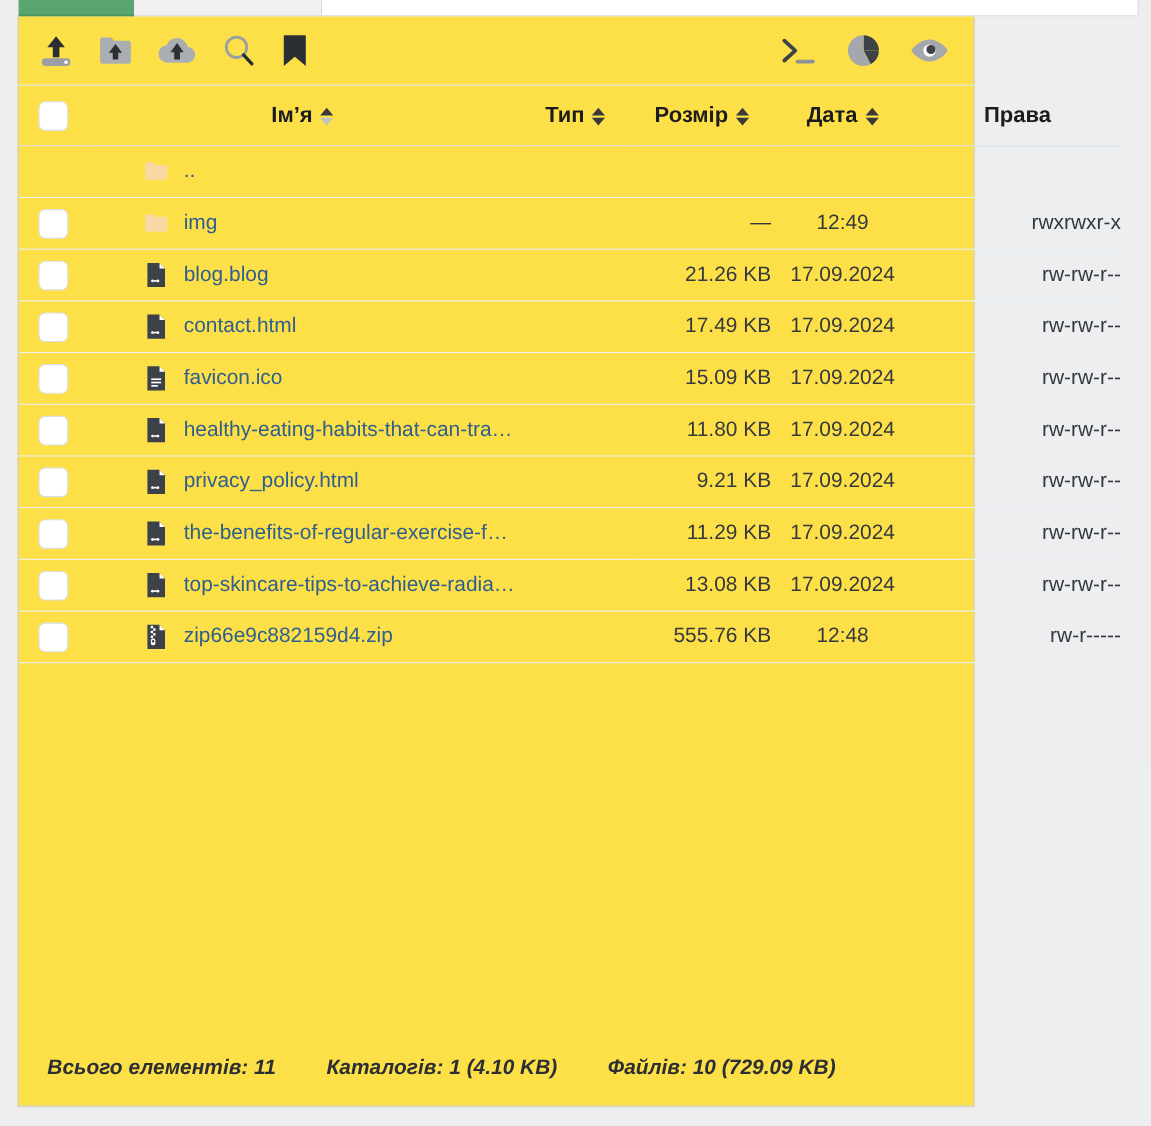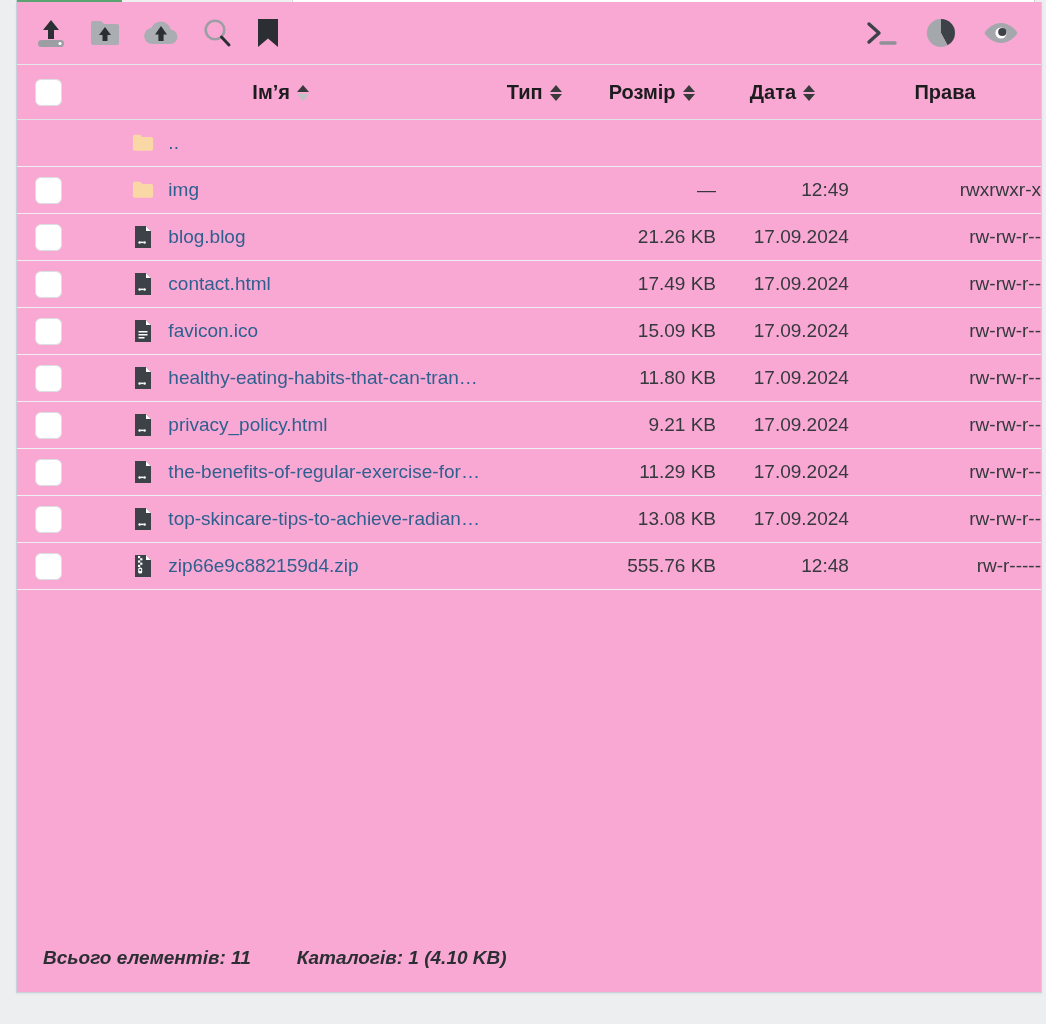--- a/index.html
+++ b/index.html
@@ -17,22 +17,22 @@
     background: #ffffff; border-left: 1px solid #c9d2da; border-right: 1px solid #c9d2da;
     display: flex; align-items: stretch;
   }
   .tab { height: 15px; }
   .tab-green  { width: 105px; background: #5aa56f; border-bottom: 2px solid #4a9560; }
   .tab-gray   { width: 171px; background: #f0f0f0; border-right: 1px solid #d8d8d8; border-bottom: 1px solid #d5d5d5; }
   .tab-rest   { flex: 1; background: #ffffff; border-bottom: 1px solid #d5d5d5; }
 
   
   .panel {
-    position: absolute; left: 16px; top: 2px; width: 1026px; height: 991px;
-    background: #f9a8d4;
+    position: absolute; left: 16px; top: 15px; width: 870px; height: 991px;
+    background: #fde047;
     border: 1px solid #c9d2da; border-top: none;
     box-shadow: 0 1px 2px rgba(0,0,0,0.06);
   }
 
   
   .toolbar {
     position: relative; height: 63px;
     border-bottom: 1px solid #e4e7ea;
     display: flex; align-items: center; padding: 0 14px 0 18px;
   }
@@ -81,21 +81,21 @@
   .fname {
     color: #2f5f8e; text-decoration: none; font-size: 19px;
     margin-left: 14px; cursor: pointer;
     overflow: hidden; text-overflow: ellipsis; white-space: nowrap; max-width: 316px;
   }
   .fname.marked { position: relative; }
   .fname.marked::after {
     content: ""; position: absolute; left: 0; right: 4px; bottom: -8px; height: 4px; background: #ec4518;
   }
   td.size { text-align: right; padding-right: 13px; }
-  td.date { text-align: right; padding-right: 14px; }
+  td.date { text-align: center; padding-right: 14px; }
   td.perm { text-align: right;  padding-left: 2px; }
   td.type { text-align: center; }
 
   .ico { flex: 0 0 auto; width: 22px; height: 24px; display: inline-flex; align-items: center; justify-content: center; }
 
   
   .footer {
     position: absolute; left: 0; bottom: 0; width: 100%; height: 68px;
     display: flex; align-items: center; gap: 46px; padding-left: 26px;
     font-style: italic; font-size: 19px; color: #2b2f33; font-weight: bold;
@@ -438,14 +438,15 @@
           <td class="size">555.76 KB</td>
           <td class="date">12:48</td>
           <td class="perm">rw-r-----</td>
         </tr>
       </tbody>
   </table>
 
   <div class="footer">
     <span>Всього елементів: 11</span>
     <span>Каталогів: 1 (4.10 KB)</span>
+    <span>Файлів: 10 (729.09 KB)</span>
   </div>
 </div>
 
 </body></html>

